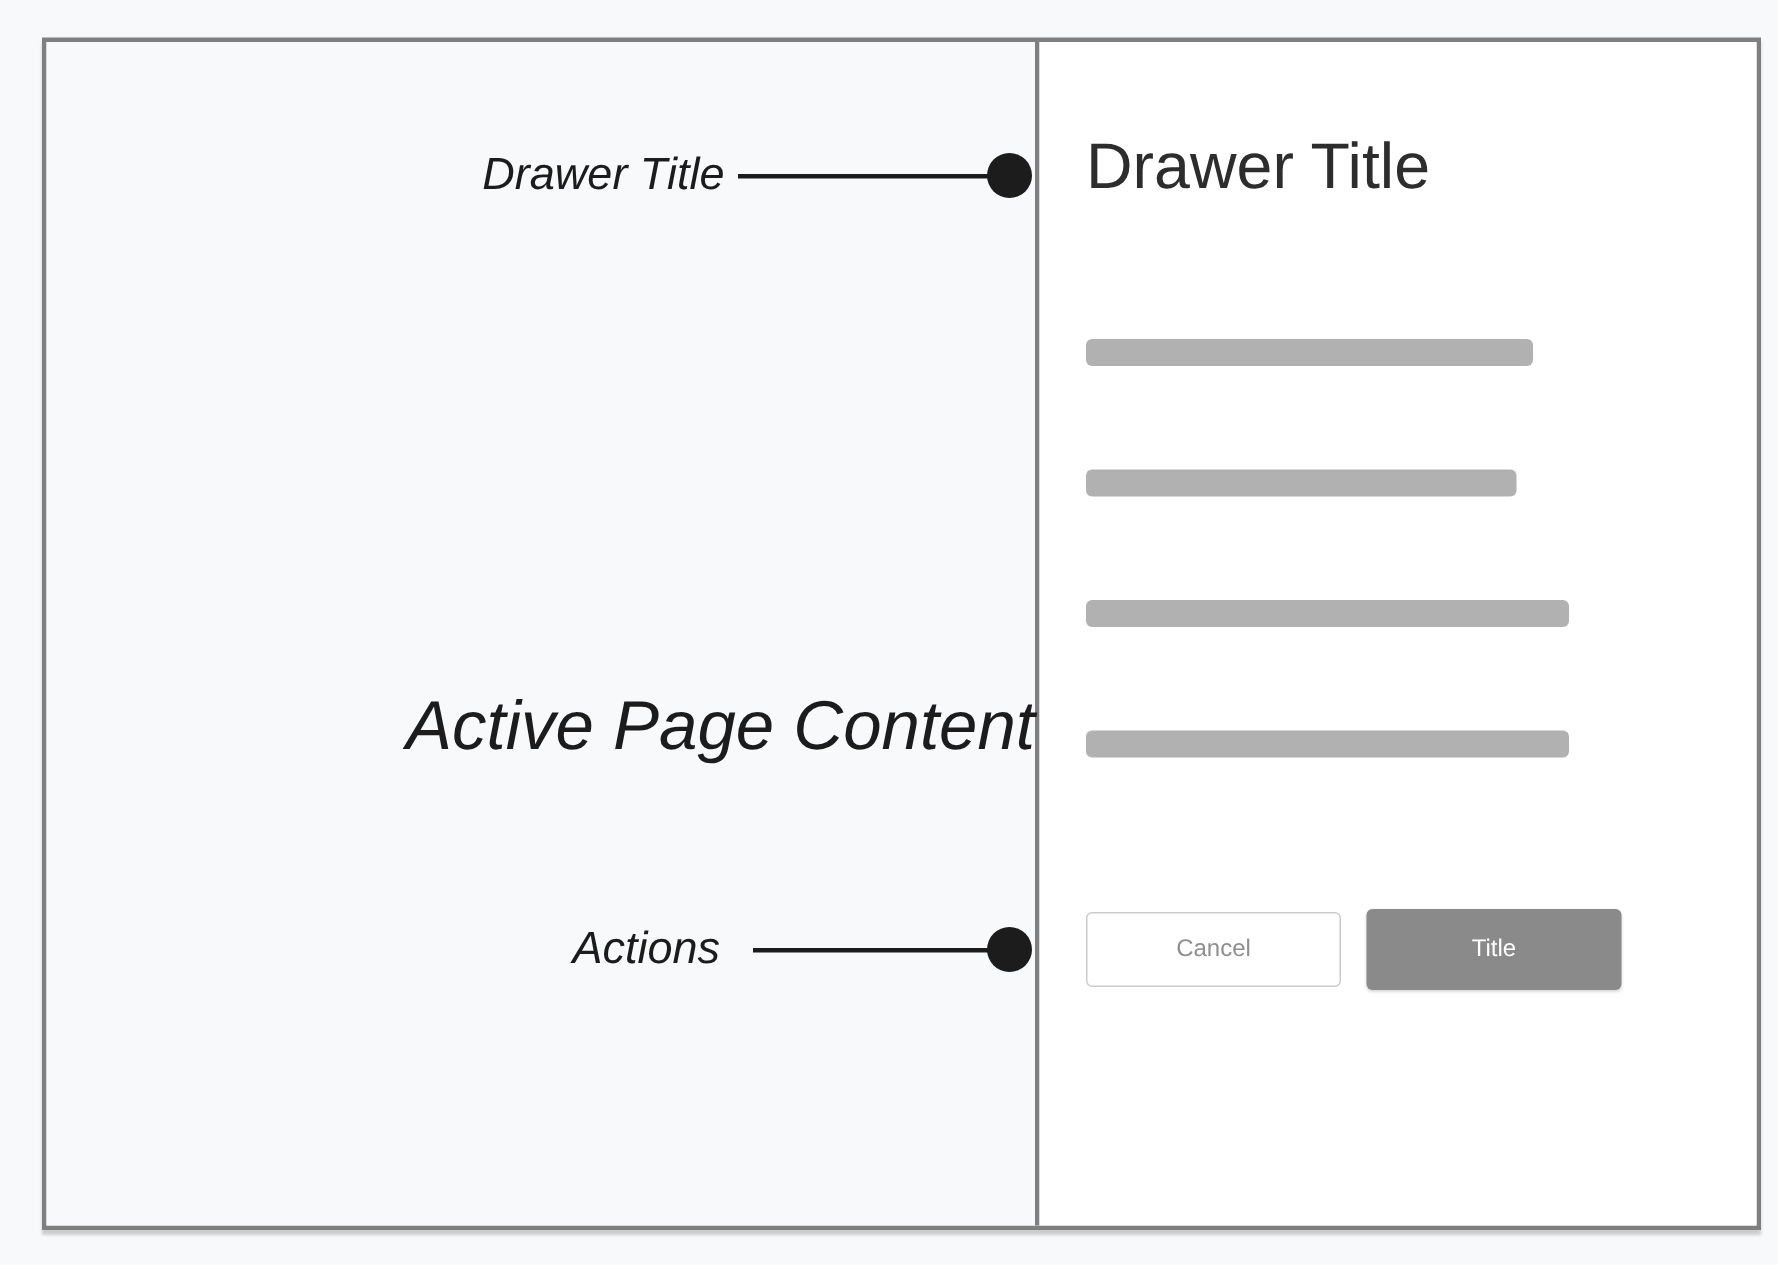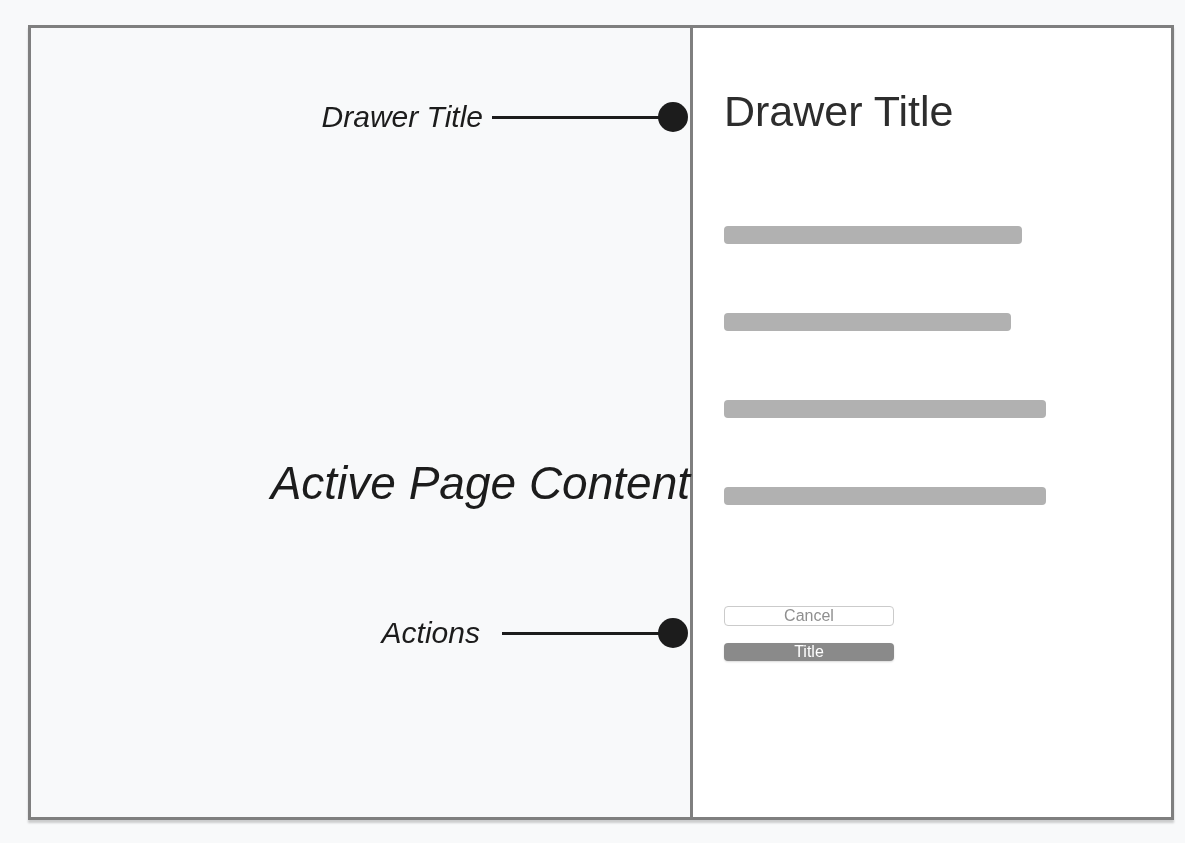--- a/index.html
+++ b/index.html
@@ -107,21 +107,20 @@
   }
   .bar:last-child { margin-bottom: 0; }
   .actions {
     position: absolute;
     left: 31px;
     top: 578px;
     height: 54px;
     display: flex;
     align-items: center;
     gap: 17px;
-    flex-direction: column;
   }
   .btn {
     font-family: "Liberation Sans", sans-serif;
     font-size: 16px;
     border-radius: 4px;
     cursor: pointer;
     padding: 0;
   }
   .btn-cancel {
     width: 170px;

